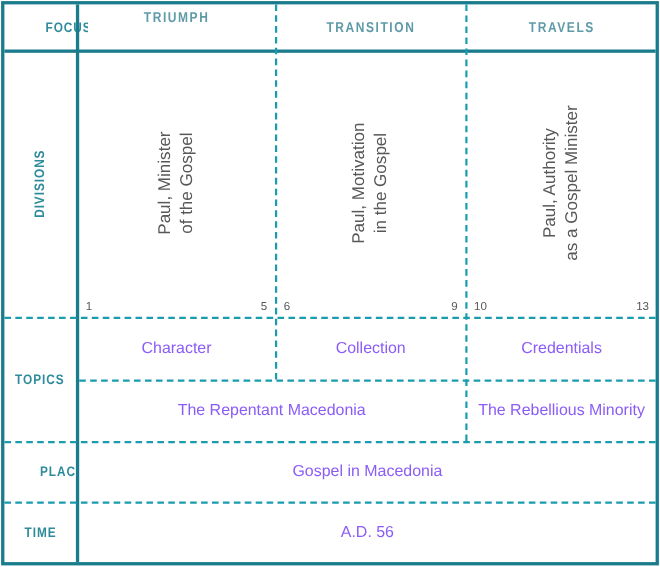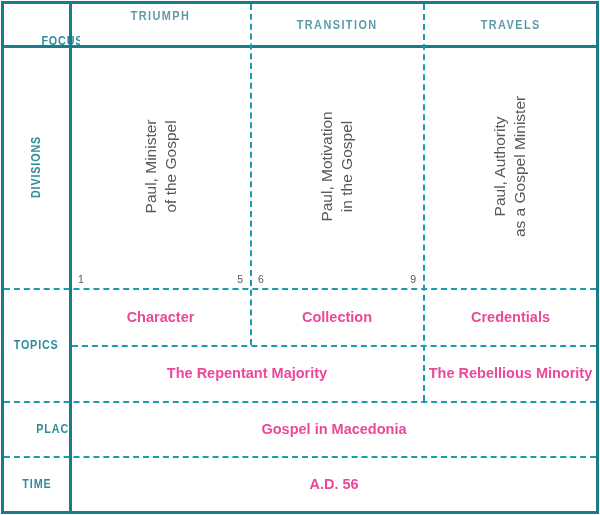--- a/index.html
+++ b/index.html
@@ -75,43 +75,42 @@
     position: absolute;
     color: #58585b;
     font-size: 10.5px;
     bottom: 3px;
   }
   .chapnum.left  { left: 6px; }
   .chapnum.right { right: 6px; }
 
   
   .body-text {
-    color: #ec4899;
+    color: #8b5cf6;
     font-size: 14.5px;
     text-align: center;
     white-space: nowrap;
-    font-weight: bold;
   }
 
   
   .rule {
     position: absolute;
     background: transparent;
   }
   .rule.solid-h { border-top: 3px solid #1a7b8c; }
   .rule.solid-v { border-left: 3px solid #1a7b8c; }
   .rule.dash-h  { border-top: 2px dashed #1a9cb0; }
   .rule.dash-v  { border-left: 2px dashed #1a9cb0; }
 </style>
 </head>
 <body>
 
 <div id="chart">
 
-  <div class="cell" style="left:0;top:16px;width:76px;height:41px;padding-left:40px;">
+  <div class="cell" style="left:0;top:0;width:76px;height:41px;padding-left:40px;">
     <span class="row-label">FOCUS</span>
   </div>
 
   <div class="cell" style="left:0;top:41px;width:65px;height:243px;">
     <span class="row-label vertical">DIVISIONS</span>
   </div>
 
   <div class="cell" style="left:0;top:284px;width:65px;height:113px;text-align:right;">
     <span class="row-label">TOPICS</span>
   </div>
@@ -148,33 +147,37 @@
   </div>
 
   <div class="cell" style="left:68px;top:241px;width:177px;height:43px;">
     <span class="chapnum left">1</span>
     <span class="chapnum right">5</span>
   </div>
   <div class="cell" style="left:248px;top:241px;width:170px;height:43px;">
     <span class="chapnum left">6</span>
     <span class="chapnum right">9</span>
   </div>
+  <div class="cell" style="left:421px;top:241px;width:171px;height:43px;">
+    <span class="chapnum left">10</span>
+    <span class="chapnum right">13</span>
+  </div>
 
   <div class="cell" style="left:68px;top:284px;width:177px;height:57px;">
     <span class="body-text">Character</span>
   </div>
   <div class="cell" style="left:248px;top:284px;width:170px;height:57px;">
     <span class="body-text">Collection</span>
   </div>
   <div class="cell" style="left:421px;top:284px;width:171px;height:57px;">
     <span class="body-text">Credentials</span>
   </div>
 
   <div class="cell" style="left:68px;top:341px;width:350px;height:56px;">
-    <span class="body-text">The Repentant Majority</span>
+    <span class="body-text">The Repentant Macedonia</span>
   </div>
   <div class="cell" style="left:421px;top:341px;width:171px;height:56px;">
     <span class="body-text">The Rebellious Minority</span>
   </div>
 
   <div class="cell" style="left:68px;top:397px;width:524px;height:55px;">
     <span class="body-text">Gospel in Macedonia</span>
   </div>
 
   <div class="cell" style="left:68px;top:452px;width:524px;height:55px;">

